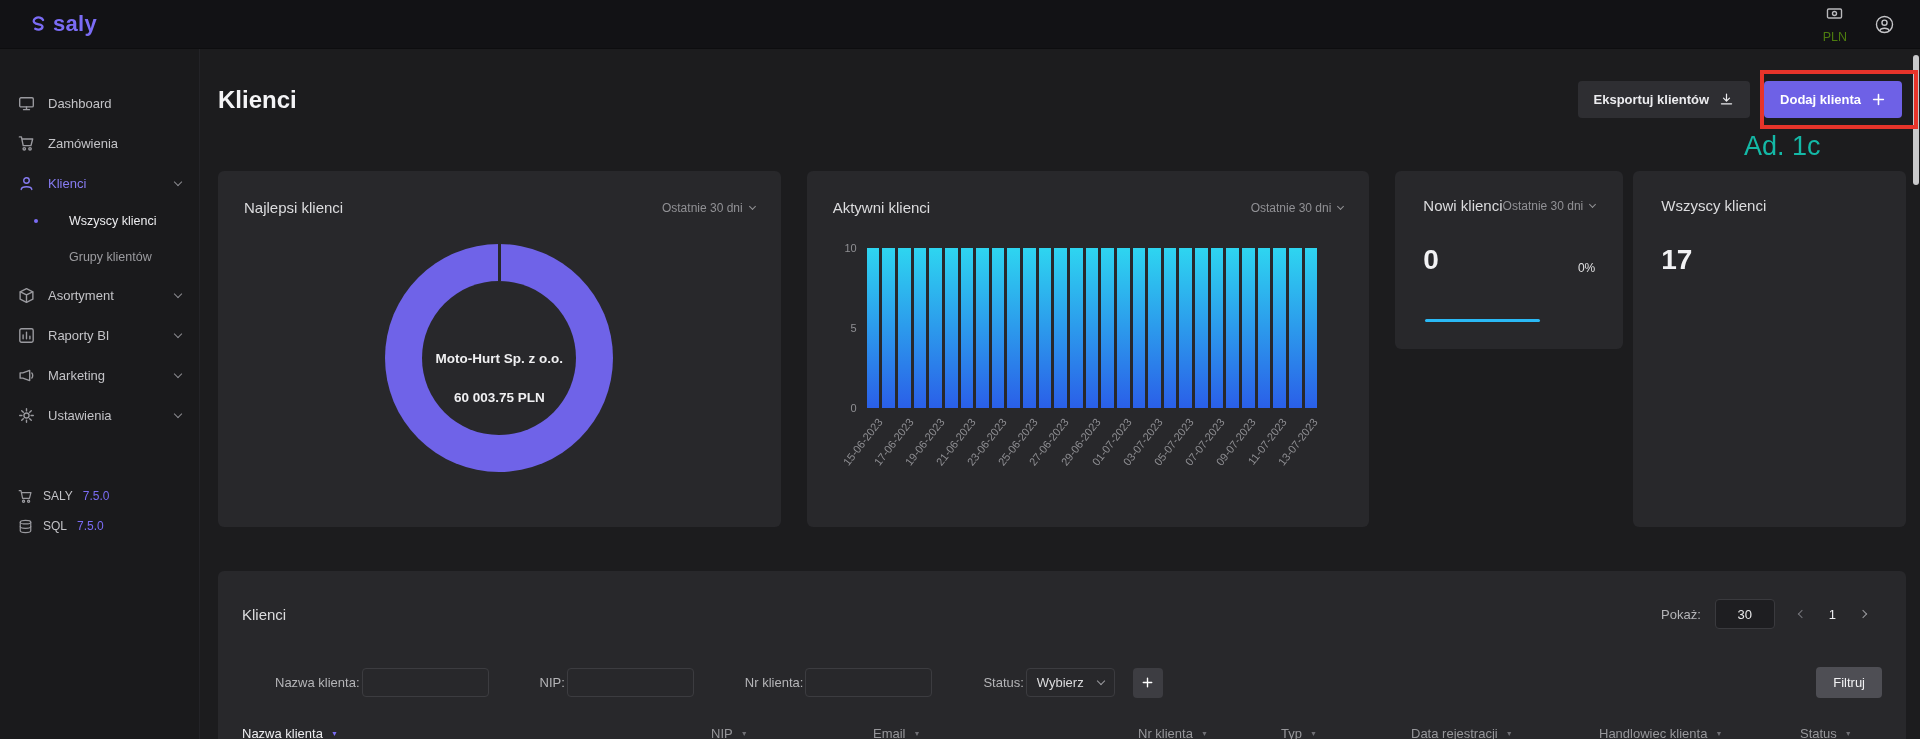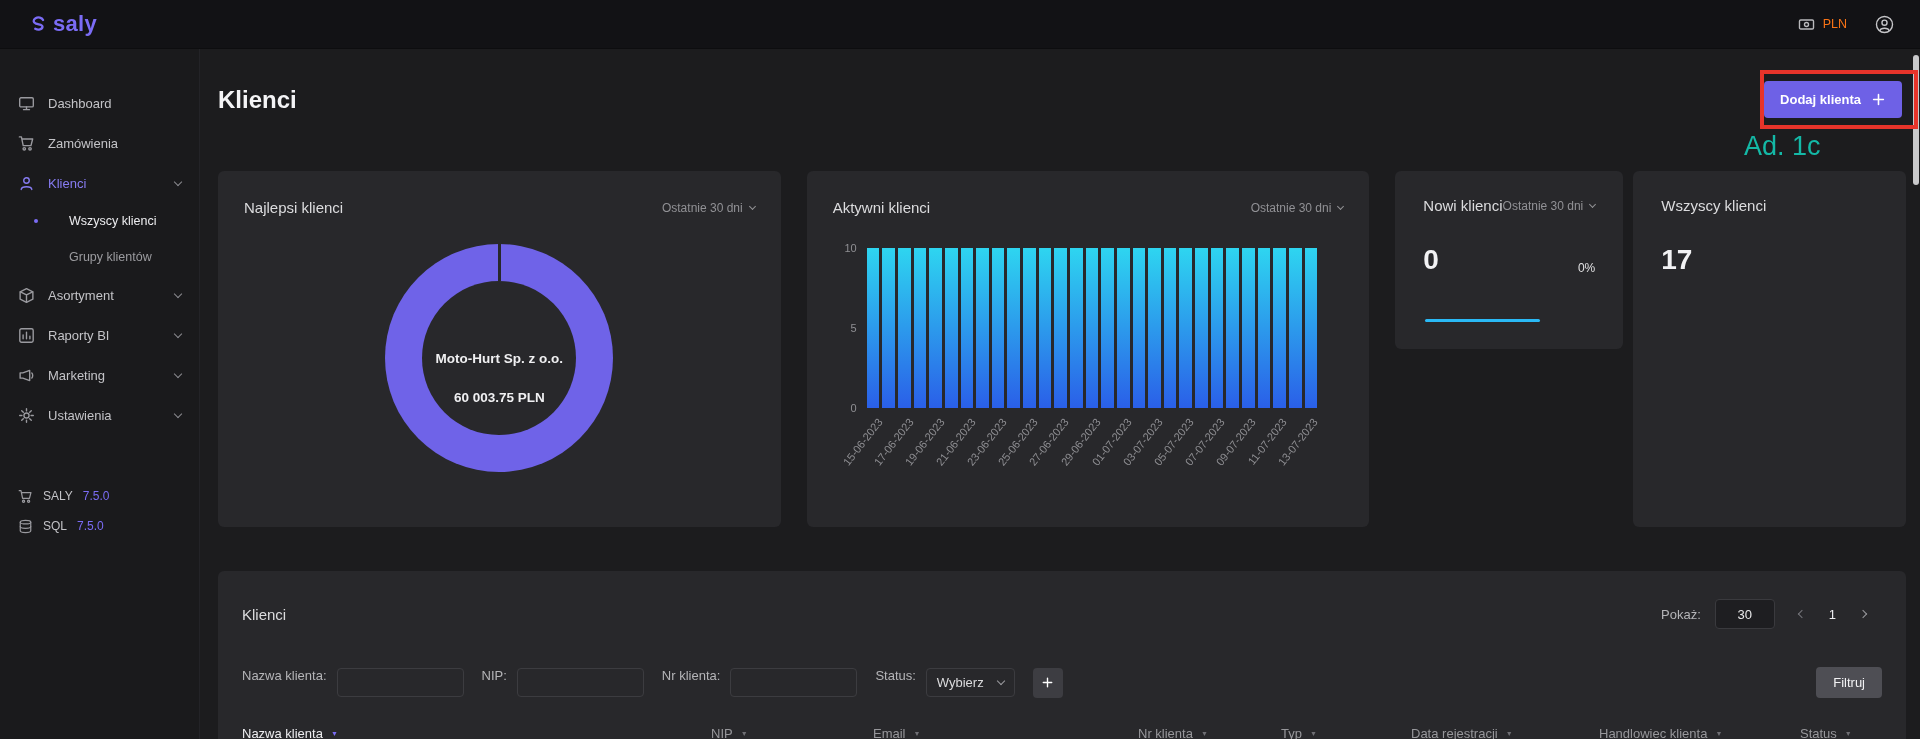--- a/index.html
+++ b/index.html
@@ -16,21 +16,21 @@
   .chev { display: inline-block; width: 6px; height: 6px; border-right: 1.6px solid currentColor; border-bottom: 1.6px solid currentColor; transform: rotate(45deg); margin-top: -3px; }
   .chev.left { transform: rotate(135deg); margin: 0; }
   .chev.right { transform: rotate(-45deg); margin: 0; }
 
   
   .topbar { position: absolute; left: 0; top: 0; width: 1920px; height: 49px; background: #121215; border-bottom: 1px solid #0d0d0f; display: flex; align-items: center; padding: 0 26px; z-index: 5; }
   .logo { display: flex; align-items: center; gap: 5px; cursor: pointer; }
   .logo-icon { width: 22px; height: 22px; }
   .logo-text { color: #7b6cf5; font-weight: bold; font-size: 22px; letter-spacing: .3px; }
   .topbar-right { margin-left: auto; display: flex; align-items: center; gap: 28px; }
-  .currency { display: flex; align-items: center; gap: 8px; color: #f97316; font-size: 12.5px; cursor: pointer; }
+  .currency { display: flex; align-items: center; gap: 8px; color: #4d7c0f; font-size: 12.5px; cursor: pointer; flex-direction: column; }
   .cur-icon { width: 17px; height: 17px; color: #b9b9bc; }
   .account-icon { width: 19px; height: 19px; color: #c6c6c9; cursor: pointer; }
 
   
   .sidebar { position: absolute; left: 0; top: 49px; bottom: 0; width: 200px; background: #1a1a1c; border-right: 1px solid #232327; padding-top: 34px; }
   .side-item { height: 40px; display: flex; align-items: center; gap: 13px; padding: 0 18px; color: #c3c3c7; font-size: 13px; cursor: pointer; }
   .side-item .icon { width: 17px; height: 17px; color: #9a9a9f; flex: 0 0 auto; }
   .side-chev { margin-left: auto; color: #8a8a8f; }
   .side-item.active, .side-item.active .icon { color: #877cf2; }
   .side-sub { height: 36px; display: flex; align-items: center; padding-left: 69px; color: #9b9b9f; font-size: 12.5px; position: relative; cursor: pointer; }
@@ -90,21 +90,21 @@
   .table-head { display: flex; align-items: center; }
   .table-title { font-size: 15px; color: #dcdcde; }
   .table-controls { margin-left: auto; display: flex; align-items: center; gap: 14px; padding-right: 6px; }
   .ctl-label { color: #b5b5b8; font-size: 13px; }
   .pokaz-input { width: 60px; height: 30px; background: #1e1e21; border: 1px solid #3a3a3e; border-radius: 4px; color: #e8e8ea; font-size: 13px; text-align: center; outline: none; font-family: inherit; }
   .page-btn { width: 26px; height: 26px; display: flex; align-items: center; justify-content: center; background: none; border: none; color: #77777c; cursor: pointer; }
   .page-btn.next { color: #9a9a9e; }
   .page-num { color: #ececef; font-size: 13px; }
 
   .filter-row { display: flex; align-items: center; gap: 18px; margin-top: 38px; }
-  .f-group { display: flex; gap: 10px; }
+  .f-group { display: flex; align-items: center; gap: 2px; margin-left: 33px; }
   .f-label { color: #b5b5b8; font-size: 13px; white-space: nowrap; }
   .f-input { width: 127px; height: 29px; background: transparent; border: 1px solid #3c3c40; border-radius: 4px; color: #e8e8ea; padding: 0 9px; font-size: 13px; outline: none; font-family: inherit; }
   .f-select { width: 89px; height: 29px; border: 1px solid #3c3c40; border-radius: 4px; display: flex; align-items: center; justify-content: space-between; padding: 0 10px; color: #dcdcde; font-size: 13px; cursor: pointer; }
   .f-select .chev { color: #9a9a9e; }
   .plus-btn { width: 30px; height: 30px; background: #3d3d42; border: none; border-radius: 4px; display: flex; align-items: center; justify-content: center; cursor: pointer; }
   .plus-btn .icon { width: 13px; height: 13px; color: #fff; }
   .btn-filter { margin-left: auto; height: 31px; padding: 0 17px; background: #4e4e54; color: #f2f2f4; border: none; border-radius: 4px; font-size: 13px; font-family: inherit; cursor: pointer; }
 
   .cols-row { position: absolute; left: 24px; right: 24px; top: 155px; height: 40px; }
   .col-cell { position: absolute; top: 0; display: flex; align-items: center; gap: 8px; white-space: nowrap; font-size: 13px; color: #97979b; cursor: pointer; }
@@ -251,20 +251,29 @@
         <span class="version">7.5.0</span>
       </div>
     </div>
 </div>
 
 <div class="main">
 
   <div class="page-header">
     <h1 class="page-title">Klienci</h1>
     <div class="header-actions">
+      <button class="btn btn-export">
+        <span>Eksportuj klientów</span>
+        <span class="icon btn-icon">
+            <svg viewBox="0 0 16 16">
+              <path d="M8 2.2v7.2M4.8 6.6L8 9.8l3.2-3.2"></path>
+              <path d="M2.6 12.6h10.8"></path>
+            </svg>
+          </span>
+      </button>
       <button class="btn btn-add">
         <span>Dodaj klienta</span>
         <span class="icon btn-icon">
             <svg viewBox="0 0 16 16">
               <path d="M8 2.8v10.4M2.8 8h10.4" stroke-width="1.7"></path>
             </svg>
           </span>
       </button>
     </div>
   </div>

